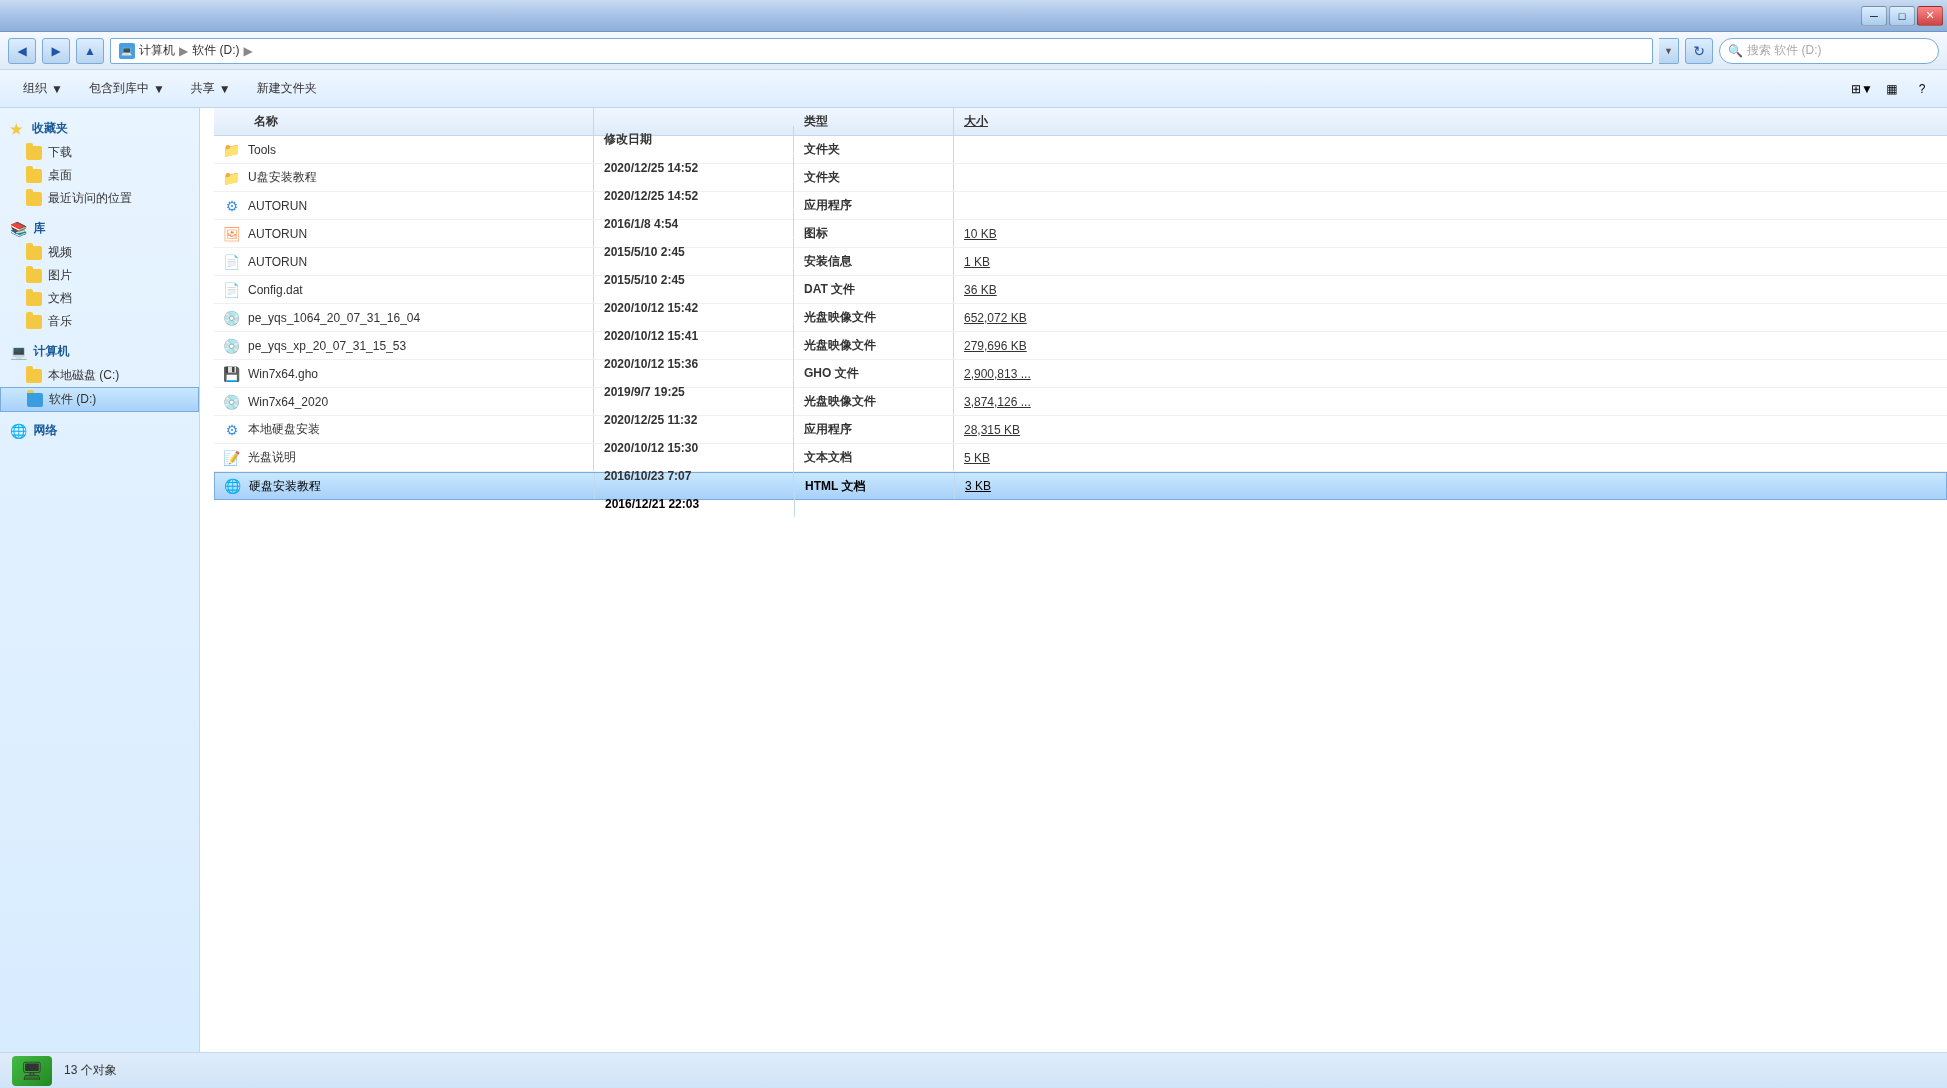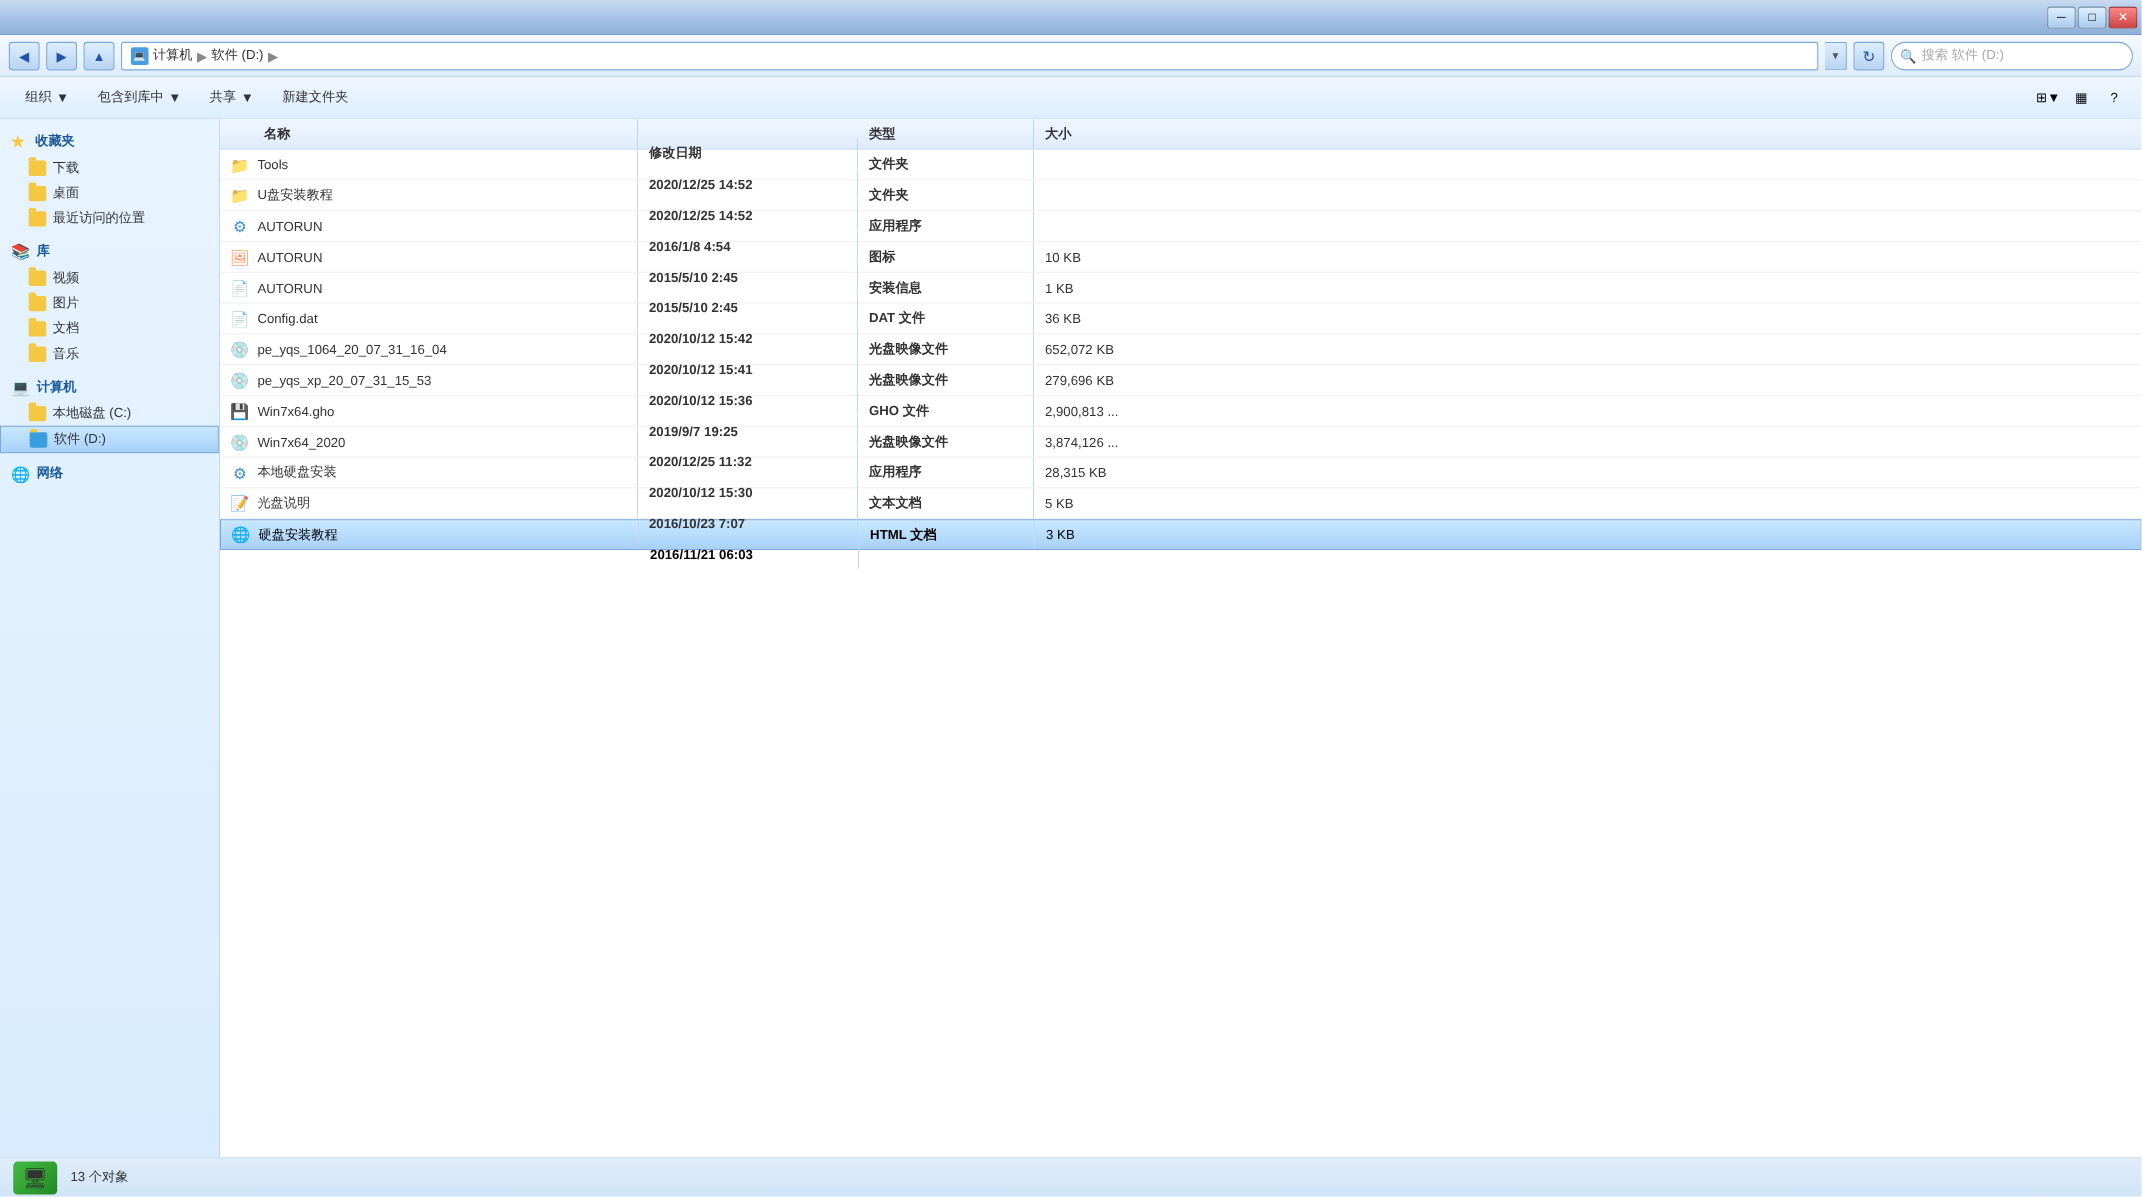--- a/index.html
+++ b/index.html
@@ -242,20 +242,21 @@
     }
     .sidebar-header-icon {
       font-size: 14px;
     }
 
     
     .file-area {
       flex: 1;
       overflow-y: auto;
       background: #fff;
+      padding-left: 14px;
     }
     .file-list-header {
       display: flex;
       align-items: center;
       height: 28px;
       background: linear-gradient(to bottom, #f0f6ff, #e0ecfa);
       border-bottom: 1px solid #c0d8f0;
       font-size: 12px;
       color: #333;
       font-weight: bold;
@@ -291,20 +292,21 @@
       align-items: center;
       cursor: pointer;
     }
     .col-size {
       flex: 1;
       padding-left: 10px;
       height: 100%;
       display: flex;
       align-items: center;
       cursor: pointer;
+      text-decoration: underline;
     }
     .file-row {
       display: flex;
       align-items: center;
       height: 28px;
       border-bottom: 1px solid #f0f0f0;
       font-size: 12px;
       color: #333;
       cursor: pointer;
     }
@@ -610,21 +612,21 @@
     </div>
     <div class="col-date">2016/10/23 7:07</div>
     <div class="col-type">文本文档</div>
     <div class="col-size">5 KB</div>
   </div>
         <div class="file-row selected">
     <div class="col-name">
       <span class="file-icon" style="color:#e06030">🌐</span>
       <span>硬盘安装教程</span>
     </div>
-    <div class="col-date">2016/11/21 06:03</div>
+    <div class="col-date">2016/12/21 22:03</div>
     <div class="col-type">HTML 文档</div>
     <div class="col-size">3 KB</div>
   </div>
       </div>
   </div>
 </div>
 
 <div class="statusbar">
   <div class="status-logo">🖥</div>
   <span>13 个对象</span>

